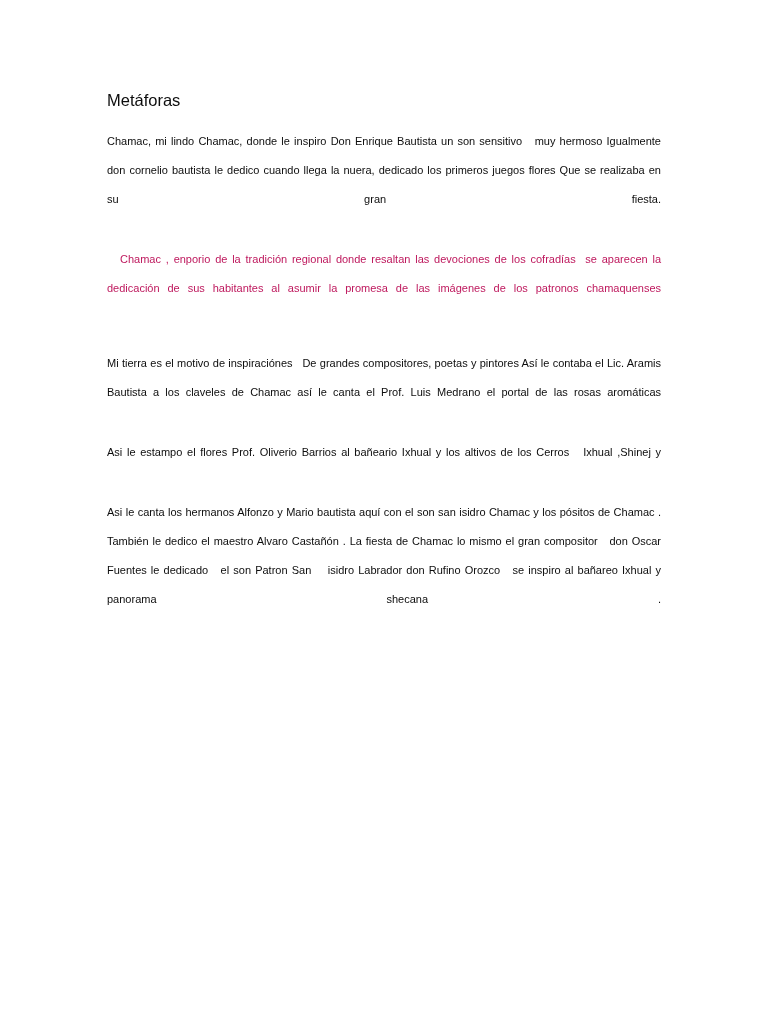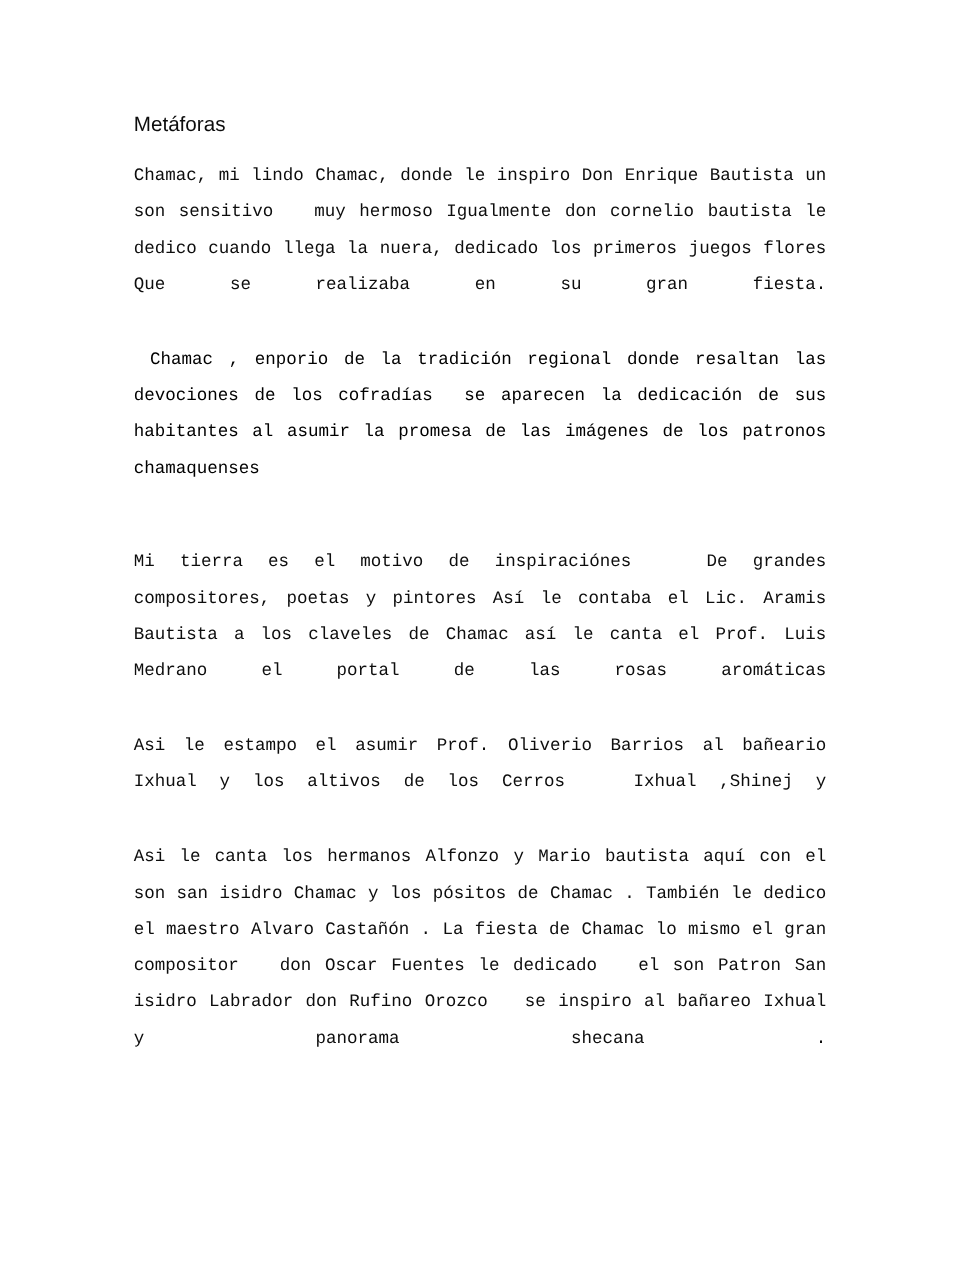--- a/index.html
+++ b/index.html
@@ -33,29 +33,28 @@
   .doc-title {
     font-size: 16.5px;
     line-height: 29px;
     color: #0d0d0d;
     text-align: left;
     margin: 0 0 12px 0;
     white-space: pre-wrap;
   }
 
   p.para {
-    font-size: 14px;
+    font-size: 11px;
     line-height: 29px;
     color: #0d0d0d;
     text-align: justify;
     text-justify: inter-word;
     margin: 0 0 2px 0;
     white-space: pre-wrap;
     word-spacing: 0.2px;
-    font-family: Liberation Mono, monospace;
   }
 
   p.para.indent {
     text-indent: 13px;
   }
 
   p.para.gap-before {
     margin-top: 17px;
   }
 
@@ -69,22 +68,22 @@
 </head>
 <body>
 
 <div class="page" style="background: rgb(255, 255, 255);">
   <div class="doc-body">
 
     <div class="doc-title" style="color: rgb(13, 13, 13);">Metáforas</div>
 
     <p class="para" style="color: rgb(13, 13, 13);">Chamac, mi lindo Chamac, donde le inspiro Don Enrique Bautista un son sensitivo   muy hermoso Igualmente don cornelio bautista le dedico cuando llega la nuera, dedicado los primeros juegos flores Que se realizaba en su gran fiesta.</p>
 
-    <p class="para indent" style="color: #000000;">Chamac , enporio de la tradición regional donde resaltan las devociones de los cofradías  se aparecen la dedicación de sus habitantes al asumir la promesa de las imágenes de los patronos chamaquenses</p>
+    <p class="para indent" style="color: #be185d;">Chamac , enporio de la tradición regional donde resaltan las devociones de los cofradías  se aparecen la dedicación de sus habitantes al asumir la promesa de las imágenes de los patronos chamaquenses</p>
 
     <p class="para gap-before" style="color: rgb(13, 13, 13);">Mi tierra es el motivo de inspiraciónes   De grandes compositores, poetas y pintores Así le contaba el Lic. Aramis Bautista a los claveles de Chamac así le canta el Prof. Luis Medrano el portal de las rosas aromáticas</p>
 
-    <p class="para" style="color: rgb(13, 13, 13);">Asi le estampo el asumir Prof. Oliverio Barrios al bañeario Ixhual y los altivos de los Cerros   Ixhual ,Shinej y</p>
+    <p class="para" style="color: rgb(13, 13, 13);">Asi le estampo el flores Prof. Oliverio Barrios al bañeario Ixhual y los altivos de los Cerros   Ixhual ,Shinej y</p>
 
     <p class="para" style="color: rgb(13, 13, 13);">Asi le canta los hermanos Alfonzo y Mario bautista aquí con el son san isidro Chamac y los pósitos de Chamac . También le dedico el maestro Alvaro Castañón . La fiesta de Chamac lo mismo el gran compositor   don Oscar Fuentes le dedicado   el son Patron San    isidro Labrador don Rufino Orozco   se inspiro al bañareo Ixhual y panorama shecana .</p>
 
   </div>
 </div>
 
 </body></html>

